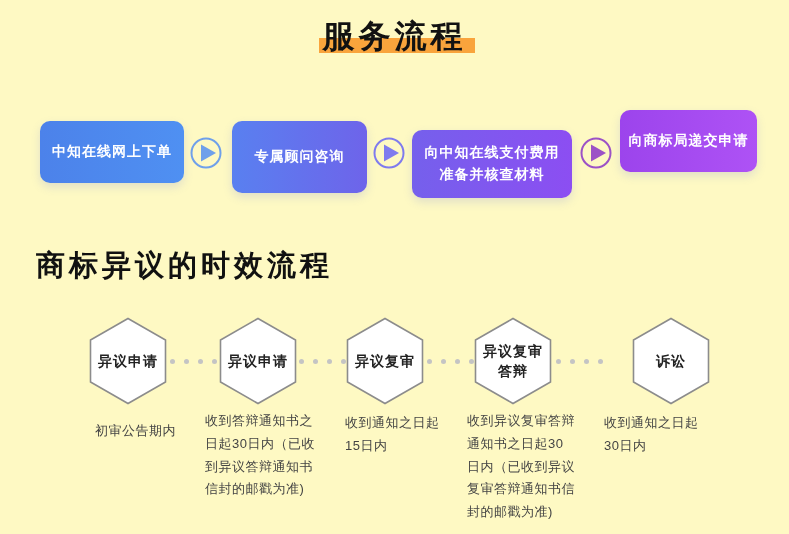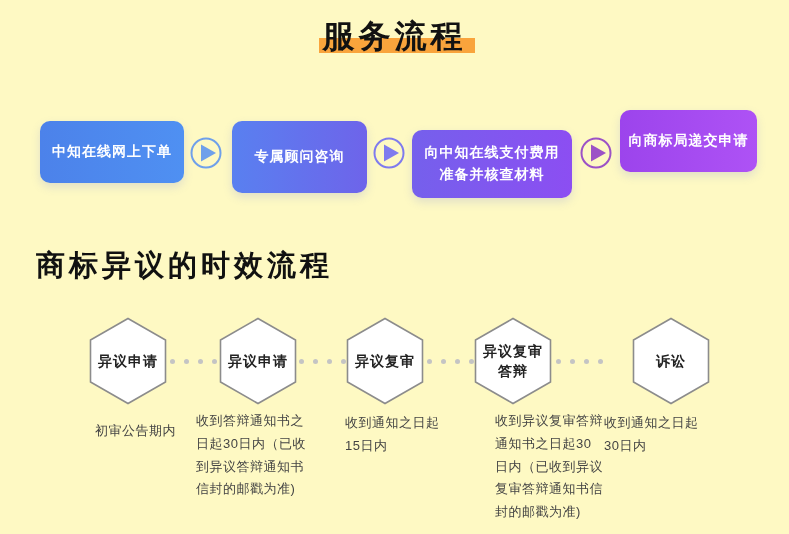--- a/index.html
+++ b/index.html
@@ -37,23 +37,23 @@
   .hex svg { width: 100%; height: 100%; display: block; }
   .hex-label { position: absolute; top: 0; left: 0; right: 0; bottom: 0; display: flex; align-items: center;
                justify-content: center; font-size: 14px; font-weight: bold; color: #222222;
                text-align: center; white-space: pre-line; line-height: 1.45; letter-spacing: 1px; }
   .dots { position: absolute; top: 359px; display: flex; gap: 9px; }
   .dots1 { left: 170px; } .dots2 { left: 299px; } .dots3 { left: 427px; } .dots4 { left: 556px; }
   .dot { width: 5px; height: 5px; border-radius: 50%; background: #c4c4c4; }
   .desc { position: absolute; font-size: 13px; color: #444444; line-height: 1.75; white-space: pre-line;
           letter-spacing: 0.5px; }
   .desc1 { left: 95px;  top: 420px; }
-  .desc2 { left: 196px; top: 410px; }
+  .desc2 { left: 205px; top: 410px; }
   .desc3 { left: 345px; top: 412px; }
-  .desc4 { left: 467px; top: 410px; margin-left: 28px; }
+  .desc4 { left: 467px; top: 410px; }
   .desc5 { left: 604px; top: 412px; }
 </style>
 </head>
 <body>
 
 <div class="canvas">
 
   <div class="title-row">
     <div class="title-wrap">
       <span class="title-hl" style="background: rgb(249, 164, 60);"></span>

